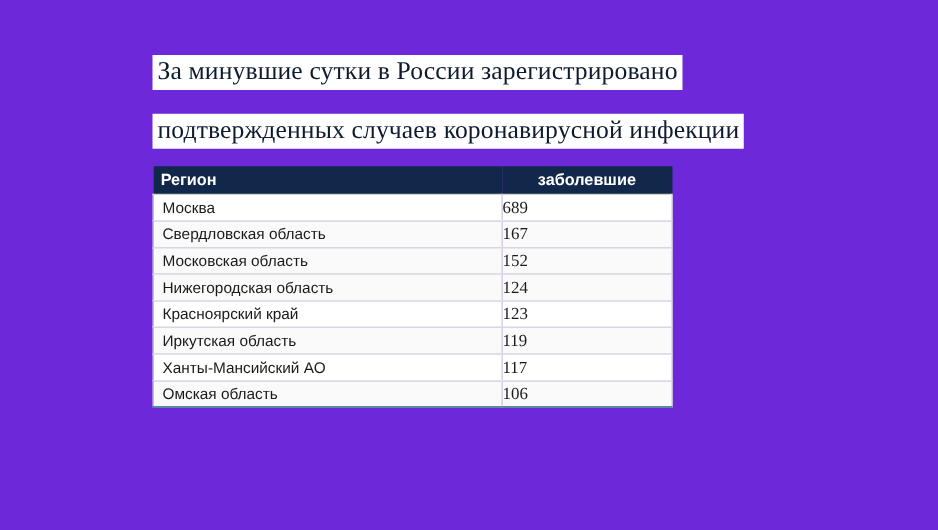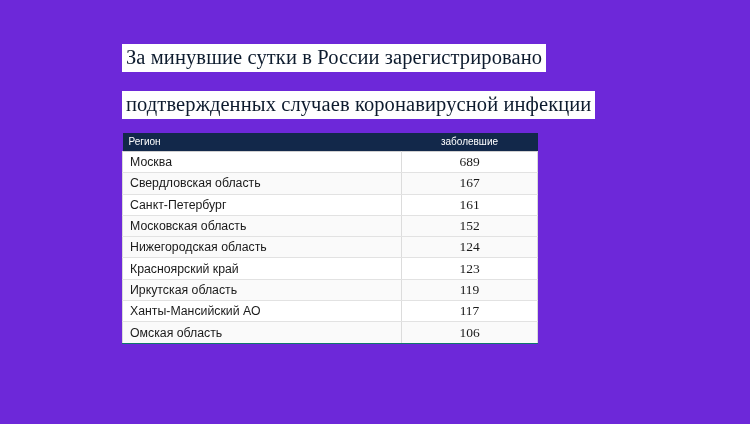--- a/index.html
+++ b/index.html
@@ -56,22 +56,22 @@
     border-collapse: collapse;
     table-layout: fixed;
   }
   table#stats-table col.col-region { width: 279px; }
   table#stats-table col.col-cases  { width: 136px; }
 
   #stats-table thead th {
     background: #12284a;
     color: #ffffff;
     font-family: "Liberation Sans", sans-serif;
-    font-size: 10px;
-    font-weight: 400;
+    font-size: 13px;
+    font-weight: 700;
     padding: 3px 0 4px 0;
     border: none;
   }
   #stats-table thead th.th-region {
     text-align: left;
     padding-left: 6px;
   }
   #stats-table thead th.th-cases {
     text-align: center;
   }
@@ -98,21 +98,21 @@
   #stats-table tbody tr:first-child td {
     border-top: 1px solid #d0d0d0;
   }
   #stats-table tbody td.cell-region {
     text-align: left;
     padding-left: 7px;
     border-right: 1px solid #dcdcdc;
     margin-left: 43px;
   }
   #stats-table tbody td.cell-cases {
-    text-align: center;
+    text-align: left;
     font-family: "Liberation Serif", serif;
     font-size: 13.5px;
     border-left: none;
   }
 </style>
 </head>
 <body>
 
 <div id="slide">
 
@@ -135,24 +135,20 @@
       </thead>
       <tbody id="stats-tbody">
           <tr>
             <td class="cell-region">Москва</td>
             <td class="cell-cases">689</td>
           </tr>
           <tr class="alt">
             <td class="cell-region">Свердловская область</td>
             <td class="cell-cases">167</td>
           </tr>
-          <tr>
-            <td class="cell-region">Санкт-Петербург</td>
-            <td class="cell-cases">161</td>
-          </tr>
           <tr class="alt">
             <td class="cell-region">Московская область</td>
             <td class="cell-cases">152</td>
           </tr>
           <tr class="alt">
             <td class="cell-region">Нижегородская область</td>
             <td class="cell-cases">124</td>
           </tr>
           <tr>
             <td class="cell-region">Красноярский край</td>

